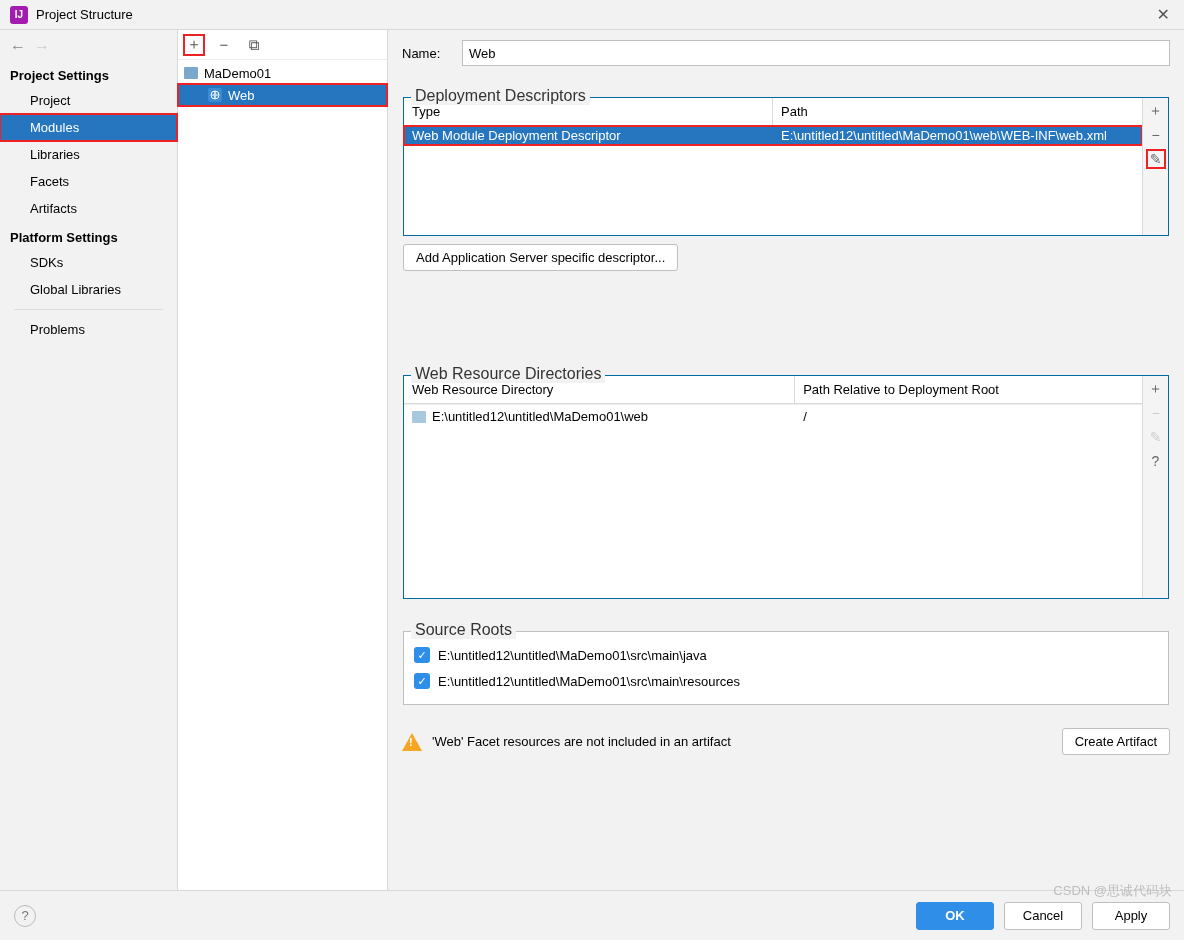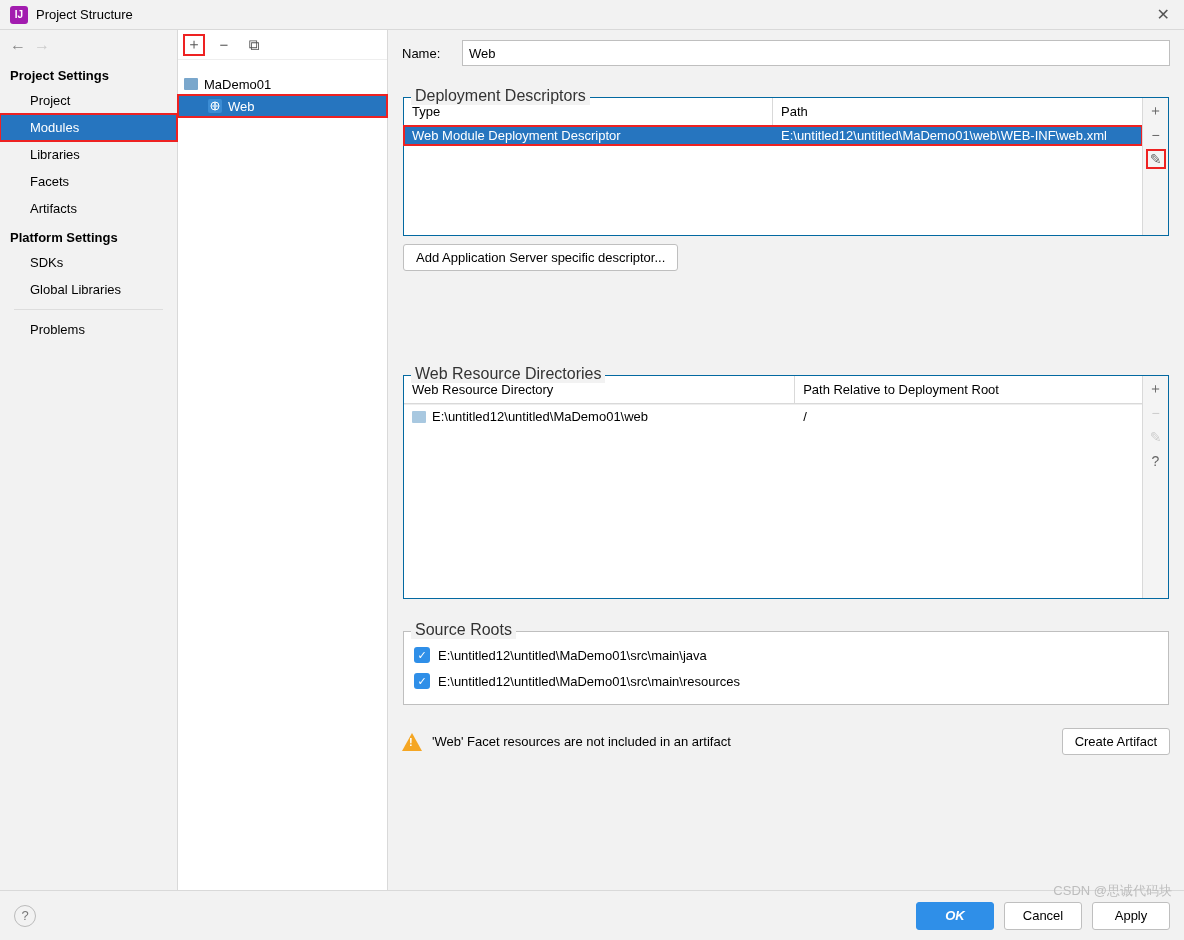--- a/index.html
+++ b/index.html
@@ -21,21 +21,21 @@
 .sidebar .nav-arrows span { color:#888; font-size:16px; }
 .sidebar .section-title { font-weight:bold; padding: 8px 10px 4px 10px; }
 .sidebar .nav-item { padding: 6px 10px 6px 30px; cursor:pointer; }
 .sidebar .nav-item.selected { background: #2675bf; color:#fff; }
 .sidebar hr { border:none; border-top:1px solid #ddd; margin: 6px 14px; }
 
 
 .tree-panel { width: 210px; background:#fff; border-right:1px solid #d9d9d9; display:flex; flex-direction:column; }
 .tree-toolbar { height:30px; display:flex; align-items:center; padding:0 6px; gap:10px; border-bottom:1px solid #eee; }
 .tree-toolbar .tb-btn { width:20px; height:20px; display:inline-flex; align-items:center; justify-content:center; color:#555; cursor:pointer; font-size:15px; }
-.tree-list { padding: 2px 0; margin-top: 11px; }
+.tree-list { padding: 2px 0; }
 .tree-item { display:flex; align-items:center; height:22px; padding:0 6px; gap:6px; cursor:pointer; }
 .tree-item .folder-icon { width:14px; height:12px; background:#7aa7cc; border-radius:1px; }
 .tree-item.child { padding-left: 30px; }
 .tree-item.selected { background:#2675bf; color:#fff; }
 .tree-item .web-icon { width:14px; height:14px; background:#3b8cd4; border-radius:2px; display:inline-flex; align-items:center; justify-content:center; }
 
 
 .content { flex:1; background:#f2f2f2; padding:10px 14px; display:flex; flex-direction:column; gap:12px; overflow:auto; }
 .row { display:flex; align-items:center; gap:10px; }
 .row label { min-width: 50px; }
@@ -73,21 +73,21 @@
 
 .warning-bar { display:flex; align-items:center; gap:10px; margin-top:6px; padding:4px 0; }
 .warn-icon { width:0; height:0; border-left:10px solid transparent; border-right:10px solid transparent; border-bottom:18px solid #f5a623; position:relative; }
 .warn-icon::after { content:'!'; position:absolute; left:-3px; top:3px; color:#fff; font-weight:bold; font-size:11px; }
 
 
 .bottombar { height:50px; border-top:1px solid #d9d9d9; display:flex; align-items:center; padding:0 14px; gap:10px; background:#f2f2f2; }
 .bottombar .help { width:22px; height:22px; border:1px solid #bbb; border-radius:50%; display:inline-flex; align-items:center; justify-content:center; color:#777; cursor:pointer; }
 .bottombar .spacer { flex:1; }
 .bottombar .dlg-btn { min-width:78px; height:28px; border:1px solid #bfbfbf; border-radius:3px; background:#fff; cursor:pointer; }
-.bottombar .dlg-btn.primary { background:#2f8fe8; color:#fff; border-color:#2f8fe8; font-weight:bold;font-style:italic; }
+.bottombar .dlg-btn.primary { background:#2f8fe8; color:#fff; border-color:#2f8fe8; font-weight:bold; }
 
 
 .hl { outline:2px solid #e22; outline-offset:-1px; }
 
 
 .watermark { position:fixed; right:12px; bottom:40px; color:#bdbdbd; font-size:13px; pointer-events:none; }
 </style>
 </head>
 <body>
 

